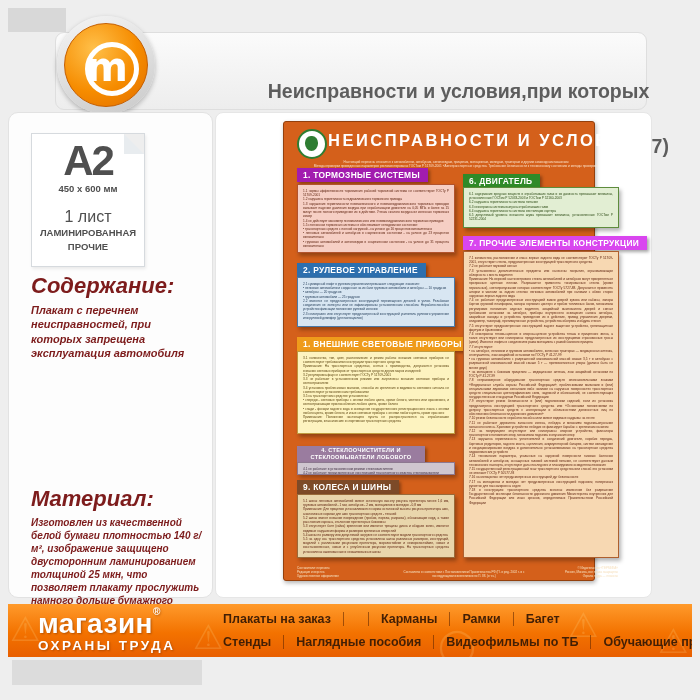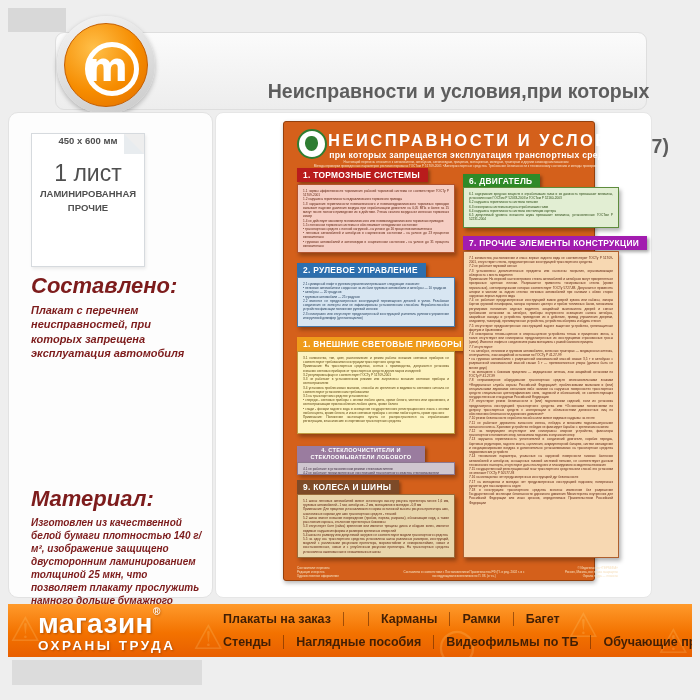--- a/index.html
+++ b/index.html
@@ -46,21 +46,21 @@
   .sheet{
     position:absolute;left:22px;top:20px;width:112px;height:132px;
     background:#ffffff;border:1px solid #d6dade;box-shadow:1px 2px 3px rgba(0,0,0,.08);
   }
   .sheet .fold{
     position:absolute;right:0;top:0;width:0;height:0;
     border-left:20px solid #e8ecef;border-top:20px solid #eeeeee;
   }
   .fmt{margin:6px 0 0 0;text-align:center;font-weight:bold;font-size:42px;color:#4f4f4f;letter-spacing:-2px;line-height:1;}
   .dims{text-align:center;font-weight:bold;font-size:9.5px;color:#4f4f4f;margin-top:1px;}
-  .sheets{text-align:center;font-size:23px;color:#4f4f4f;margin-top:14px;}
+  .sheets{text-align:center;font-size:16px;color:#4f4f4f;margin-top:14px;}
   .ptype{text-align:center;font-weight:bold;font-size:9.5px;color:#4f4f4f;line-height:1.5;}
   .side-h{
     position:absolute;left:22px;font-style:italic;font-weight:bold;font-size:22px;color:#7d1c1c;
   }
   .side-p{
     position:absolute;left:22px;width:172px;font-style:italic;font-weight:bold;
     color:#7d1c1c;line-height:1.3;
   }
   .content-h{top:160px;} .content-p{top:190px;font-size:11px;}
   .material-h{top:373px;} .material-p{top:403px;font-size:10px;font-weight:bold;}
@@ -94,33 +94,33 @@
   .sec-h{
     position:absolute;color:#ffffff;font-weight:bold;font-size:8.4px;
     padding:2px 8px 2px 6px;white-space:nowrap;box-shadow:2px 2px 3px rgba(0,0,0,.35);
     letter-spacing:.3px;
   }
   .sec-b{
     position:absolute;box-sizing:border-box;border:1px solid;box-shadow:2px 3px 4px rgba(0,0,0,.3);
     font-size:3.2px;line-height:1.32;color:#5f2410;padding:4px 5px;overflow:hidden;
     white-space:pre-line;text-align:justify;
   }
-  .s1h{left:13px;top:46px;background:#b91c1c;}
+  .s1h{left:13px;top:46px;background:#a21caf;}
   .s1b{left:13px;top:62px;width:158px;height:69px;background:#f6cfc4;border-color:#b2532c;}
   .s2h{left:13px;top:141px;background:#2d6fae;}
   .s2b{left:13px;top:155px;width:158px;height:50px;background:#d8e6f2;border-color:#4a7aa8;color:#27405c;}
   .s3h{left:13px;top:215px;background:#ef9b1b;}
   .s3b{left:13px;top:229px;width:158px;height:83px;background:#fdf3c0;border-color:#bf9a3f;color:#5c4410;}
   .s4h{left:13px;top:324px;background:#9a7c9f;font-size:5.6px;white-space:normal;width:120px;text-align:center;line-height:1.25;padding:1px 4px;}
   .s4b{left:13px;top:340px;width:158px;height:13px;background:#cfc6cf;border-color:#8d7890;color:#3f2f42;}
   .s5h{left:13px;top:358px;background:#7d4a28;}
   .s5b{left:13px;top:372px;width:158px;height:64px;background:#e9d6ac;border-color:#996a3a;}
   .s6h{left:179px;top:52px;background:#2f8a28;}
   .s6b{left:179px;top:65px;width:156px;height:41px;background:#e2eed3;border-color:#5e8c3c;color:#2c4a14;}
-  .s7h{left:179px;top:114px;background:#a21caf;}
+  .s7h{left:179px;top:114px;background:#d946ef;}
   .s7b{left:179px;top:129px;width:156px;height:307px;background:#f7d8b2;border-color:#ae5f2e;}
   .credit{position:absolute;color:#f6e0bf;font-size:3px;line-height:1.4;white-space:pre-line;}
   .cr-l{left:13px;top:444px;width:95px;}
   .cr-c{left:115px;top:448px;width:130px;text-align:center;}
   .cr-r{left:252px;top:444px;width:82px;text-align:right;}
   
   .footer{
     position:absolute;left:8px;top:604px;width:684px;height:53px;
     background:linear-gradient(180deg,#ff9a2b,#f37200 55%,#e85f00);
     overflow:hidden;
@@ -153,40 +153,40 @@
 <div class="logo-badge">
   <div class="logo-inner">
     <div class="logo-ring"></div>
     <div class="logo-m">m</div>
   </div>
 </div>
 
 <div class="sidebar">
   <div class="sheet">
     <div class="fold"></div>
+    <div class="fmt">A2</div>
     <div class="dims">450 x 600 мм</div>
     <div class="sheets">1 лист</div>
     <div class="ptype">
       <div>ЛАМИНИРОВАННАЯ</div>
       <div>ПРОЧИЕ</div>
     </div>
   </div>
-  <div class="side-h content-h">Составлено:</div>
+  <div class="side-h content-h">Содержание:</div>
   <div class="side-p content-p">Плакат с перечнем неисправностей, при которых запрещена эксплуатация автомобиля</div>
   <div class="side-h material-h">Материал:</div>
   <div class="side-p material-p">Изготовлен из качественной белой бумаги плотностью 140 г/м², изображение защищено двусторонним ламинированием толщиной 25 мкн, что позволяет плакату прослужить намного дольше бумажного варианта и такой плакат не боится влаги - его смело можно протирать.</div>
 </div>
 
 <div class="main-panel"></div>
 <div class="poster">
   <div class="p-logo">
     <div class="p-logo-core"></div>
   </div>
   <div class="p-title">НЕИСПРАВНОСТИ И УСЛОВИЯ,</div>
-  <div class="p-subtitle">при которых запрещается эксплуатация транспортных средств</div>
   <div class="p-notes">Настоящий перечень относится к автомобилям, автобусам, автопоездам, прицепам, мотоциклам, мопедам, тракторам и другим самоходным машинам
 Методы проверки приведенных параметров регламентированы ГОСТом Р 51709-2001 «Автотранспортные средства. Требования безопасности к техническому состоянию и методы проверки»</div>
 
   <div class="sec-h s1h">1. ТОРМОЗНЫЕ СИСТЕМЫ</div>
   <div class="sec-b s1b">1.1 нормы эффективности торможения рабочей тормозной системы не соответствуют ГОСТу Р 51709-2001
 1.2 нарушена герметичность гидравлического тормозного привода
 1.3 нарушение герметичности пневматического и пневмогидравлического тормозных приводов вызывает падение давления воздуха при неработающем двигателе на 0,05 МПа и более за 15 минут после полного приведения их в действие. Утечка сжатого воздуха из колесных тормозных камер
 1.4 не действует манометр пневматического или пневмогидравлического тормозных приводов
 1.5 стояночная тормозная система не обеспечивает неподвижное состояние:
 • транспортных средств с полной нагрузкой - на уклоне до 16 процентов включительно

